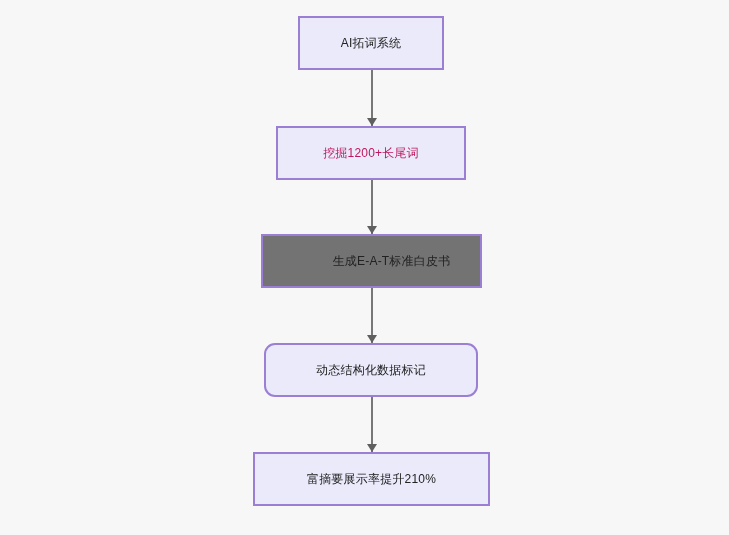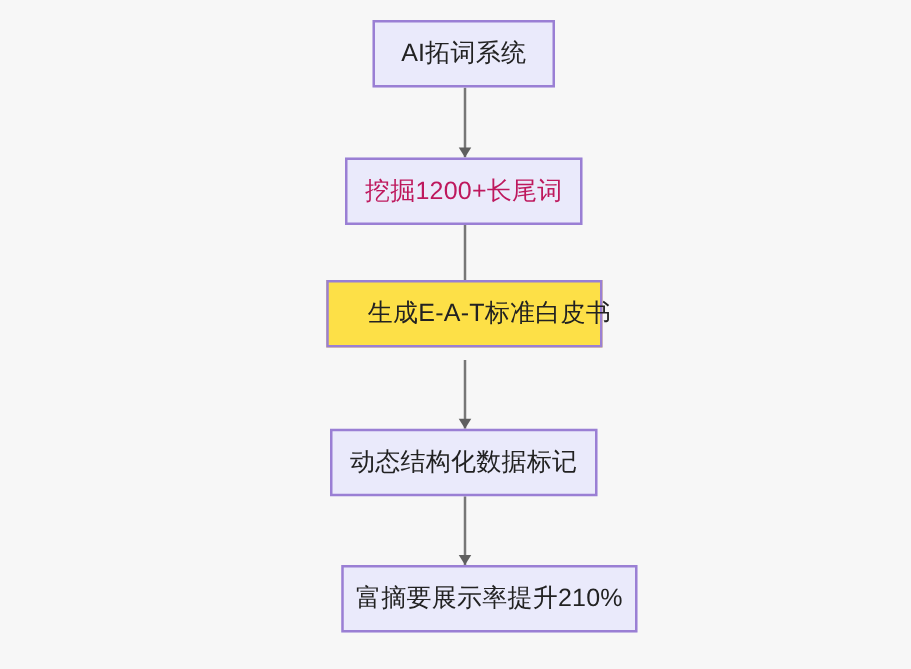--- a/index.html
+++ b/index.html
@@ -23,21 +23,21 @@
     box-sizing: border-box;
     background: #eaeafb;
     border: 2px solid #9a7fd4;
     border-radius: 0;
     display: flex;
     align-items: center;
     justify-content: center;
     height: 54px;
   }
   .node-label {
-    font-size: 20px;
+    font-size: 12px;
     line-height: 1;
     color: #222222;
     white-space: nowrap;
     letter-spacing: 0.2px;
   }
   .edge {
     position: absolute;
     width: 0;
   }
   .edge-line {
@@ -78,23 +78,23 @@
     <div class="edge-line" style="height: 55px; background: rgb(119, 119, 119);"></div>
     <div class="edge-arrow" style="top: 47px; border-top-color: rgb(95, 95, 95);"></div>
   </div>
 
   <div class="node" style="left: 298px; top: 16px; width: 146px; background: rgb(234, 234, 251); border-color: rgb(154, 127, 212);">
     <span class="node-label" style="color: rgb(34, 34, 34);">AI拓词系统</span>
   </div>
   <div class="node" style="left: 276px; top: 126px; width: 190px; background: rgb(234, 234, 251); border-color: rgb(154, 127, 212);">
     <span class="node-label" style="color: #be185d;">挖掘1200+长尾词</span>
   </div>
-  <div class="node" style="left: 261px; top: 224px; width: 221px; background: #fde047; border-color: rgb(154, 127, 212); padding-left: 40px;">
+  <div class="node" style="left: 261px; top: 234px; width: 221px; background: #737373; border-color: rgb(154, 127, 212); padding-left: 40px;">
     <span class="node-label" style="color: rgb(34, 34, 34);">生成E-A-T标准白皮书</span>
   </div>
-  <div class="node" style="left: 264px; top: 343px; width: 214px; background: rgb(234, 234, 251); border-color: rgb(154, 127, 212);">
+  <div class="node" style="left: 264px; top: 343px; width: 214px; background: rgb(234, 234, 251); border-color: rgb(154, 127, 212); border-radius: 11px;">
     <span class="node-label" style="color: rgb(34, 34, 34);">动态结构化数据标记</span>
   </div>
-  <div class="node" style="left: 253px; top: 452px; width: 237px; background: rgb(234, 234, 251); border-color: rgb(154, 127, 212); margin-left: 20px;">
+  <div class="node" style="left: 253px; top: 452px; width: 237px; background: rgb(234, 234, 251); border-color: rgb(154, 127, 212);">
     <span class="node-label" style="color: rgb(34, 34, 34);">富摘要展示率提升210%</span>
   </div>
 
 </div>
 
 </body></html>

